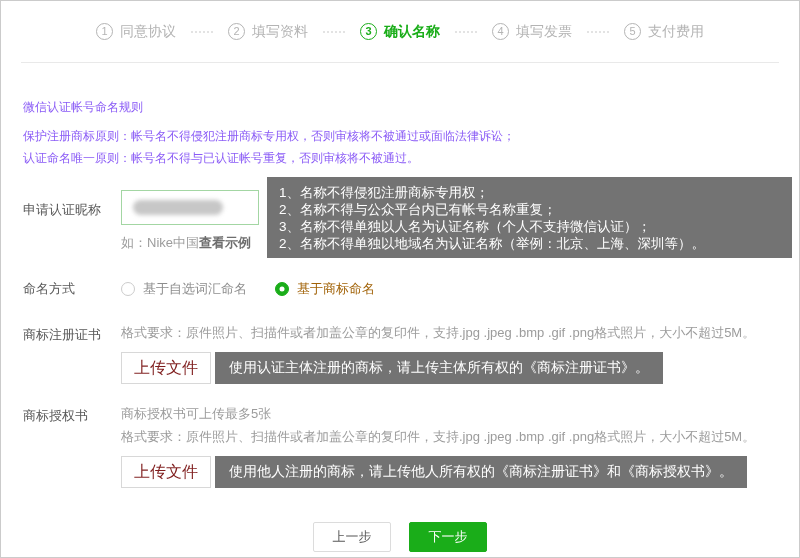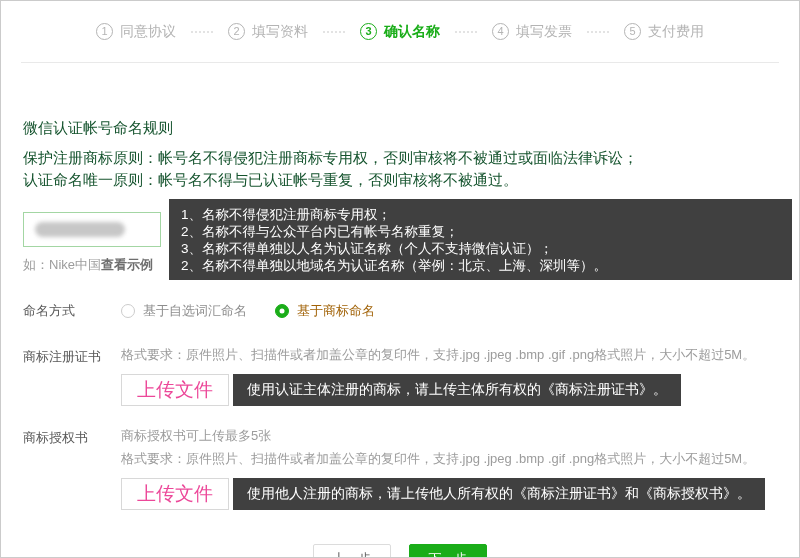--- a/index.html
+++ b/index.html
@@ -14,38 +14,38 @@
   .step { display:flex; align-items:center; font-size:14px; color:#b4b4b4; }
   .step-circle {
     width:17px; height:17px; border:1px solid #b4b4b4; border-radius:50%;
     font-size:11px; line-height:15px; text-align:center; margin-right:7px; flex-shrink:0;
   }
   .step.active { color:#1aad19; font-weight:bold; }
   .step.active .step-circle { border-color:#1aad19; color:#1aad19; font-weight:bold; }
   .step-sep { width:22px; border-bottom:2px dotted #e3e3e3; margin:0 15px; height:0; }
   .top-divider { border-bottom:1px solid #e9e9e9; margin:0 20px; }
   
-  .rules { margin:56px 20px 0 22px; font-size:15px; color:#14532d; }
+  .rules { margin:36px 20px 0 22px; font-size:12px; color:#8b5cf6; }
   .rules-title { margin-bottom:9px; }
   .rules-line { line-height:22px; }
   
   .form-row { display:flex; margin-left:22px; align-items:flex-start; }
   .row-label { width:98px; flex-shrink:0; font-size:13px; color:#595959; }
   
   .nickname-row { margin-top:8px; }
   .nickname-row .row-label { padding-top:24px; }
   .nickname-col { width:146px; flex-shrink:0; }
   .nickname-input {
     width:138px; height:35px; border:1px solid #a3d6a3; background:#fff;
     margin-top:13px; display:flex; align-items:center; padding-left:11px;
   }
   .blur-blob { width:90px; height:15px; border-radius:8px; background:#c7c7c7; filter:blur(2px); }
   .nickname-hint { font-size:13px; color:#9c9c9c; margin-top:9px; white-space:nowrap; }
   .hint-link { color:#6e6e6e; font-weight:bold; cursor:pointer; }
-  .tooltip { background:#404040; color:#fff; }
+  .tooltip { background:#737373; color:#fff; }
   .tooltip-rules { flex:1; margin:0 7px 0 0; padding:7px 12px 6px; font-size:13.5px; line-height:17px; }
   .tooltip-rules div { white-space:nowrap; }
   
   .radio-row { margin-top:22px; align-items:center; }
   .radio-row .row-label { width:98px;font-family:Liberation Mono, monospace; }
   .radio { display:flex; align-items:center; cursor:pointer; }
   .radio-gap { margin-right:28px; }
   .radio-circle { width:14px; height:14px; border-radius:50%; border:1px solid #ccc; background:#fff; margin-right:8px; position:relative; flex-shrink:0; }
   .radio.selected .radio-circle { background:#1aad19; border-color:#1aad19; }
   .radio.selected .radio-circle::after {
@@ -55,22 +55,22 @@
   .radio-label { font-size:13px; color:#8d8d8d; }
   .radio.selected .radio-label { color:#a16207; }
   
   .upload-row { margin-top:26px; }
   .upload-row .row-label { padding-top:2px; }
   .upload-col { flex:1; }
   .format-note, .limit-note { font-size:13px; color:#9c9c9c; line-height:18px; }
   .limit-note { margin-bottom:5px; }
   .upload-line { display:flex; align-items:stretch; margin-top:10px; }
   .upload-btn {
-    width:108px; height:32px; background:#fff; border:1px solid #d8d8d8;
-    font-size:19px; color:#ec4899; display:flex; align-items:center; justify-content:center;
+    width:90px; height:32px; background:#fff; border:1px solid #d8d8d8;
+    font-size:16px; color:#7f1d1d; display:flex; align-items:center; justify-content:center;
     cursor:pointer; flex-shrink:0;
   }
   .tooltip-inline { margin-left:4px; display:flex; align-items:center; padding:0 14px; font-size:14px; height:32px; white-space:nowrap; }
   .auth-row { margin-top:21px; }
   
   .footer { display:flex; justify-content:center; gap:18px; margin-top:34px; }
   .btn {
     width:78px; height:30px; border-radius:2px; font-size:13px;
     display:flex; align-items:center; justify-content:center; cursor:pointer;
   }
@@ -110,20 +110,21 @@
   </div>
   <div class="top-divider"></div>
 
   <div class="rules">
     <div class="rules-title">微信认证帐号命名规则</div>
     <div class="rules-line">保护注册商标原则：帐号名不得侵犯注册商标专用权，否则审核将不被通过或面临法律诉讼；</div>
     <div class="rules-line">认证命名唯一原则：帐号名不得与已认证帐号重复，否则审核将不被通过。</div>
   </div>
 
   <div class="form-row nickname-row">
+    <div class="row-label">申请认证昵称</div>
     <div class="nickname-col">
       <div class="nickname-input">
         <div class="blur-blob"></div>
       </div>
       <div class="nickname-hint">
         <span>如：Nike中国</span><span class="hint-link">查看示例</span>
       </div>
     </div>
     <div class="tooltip tooltip-rules">
       <div>1、名称不得侵犯注册商标专用权；</div>

